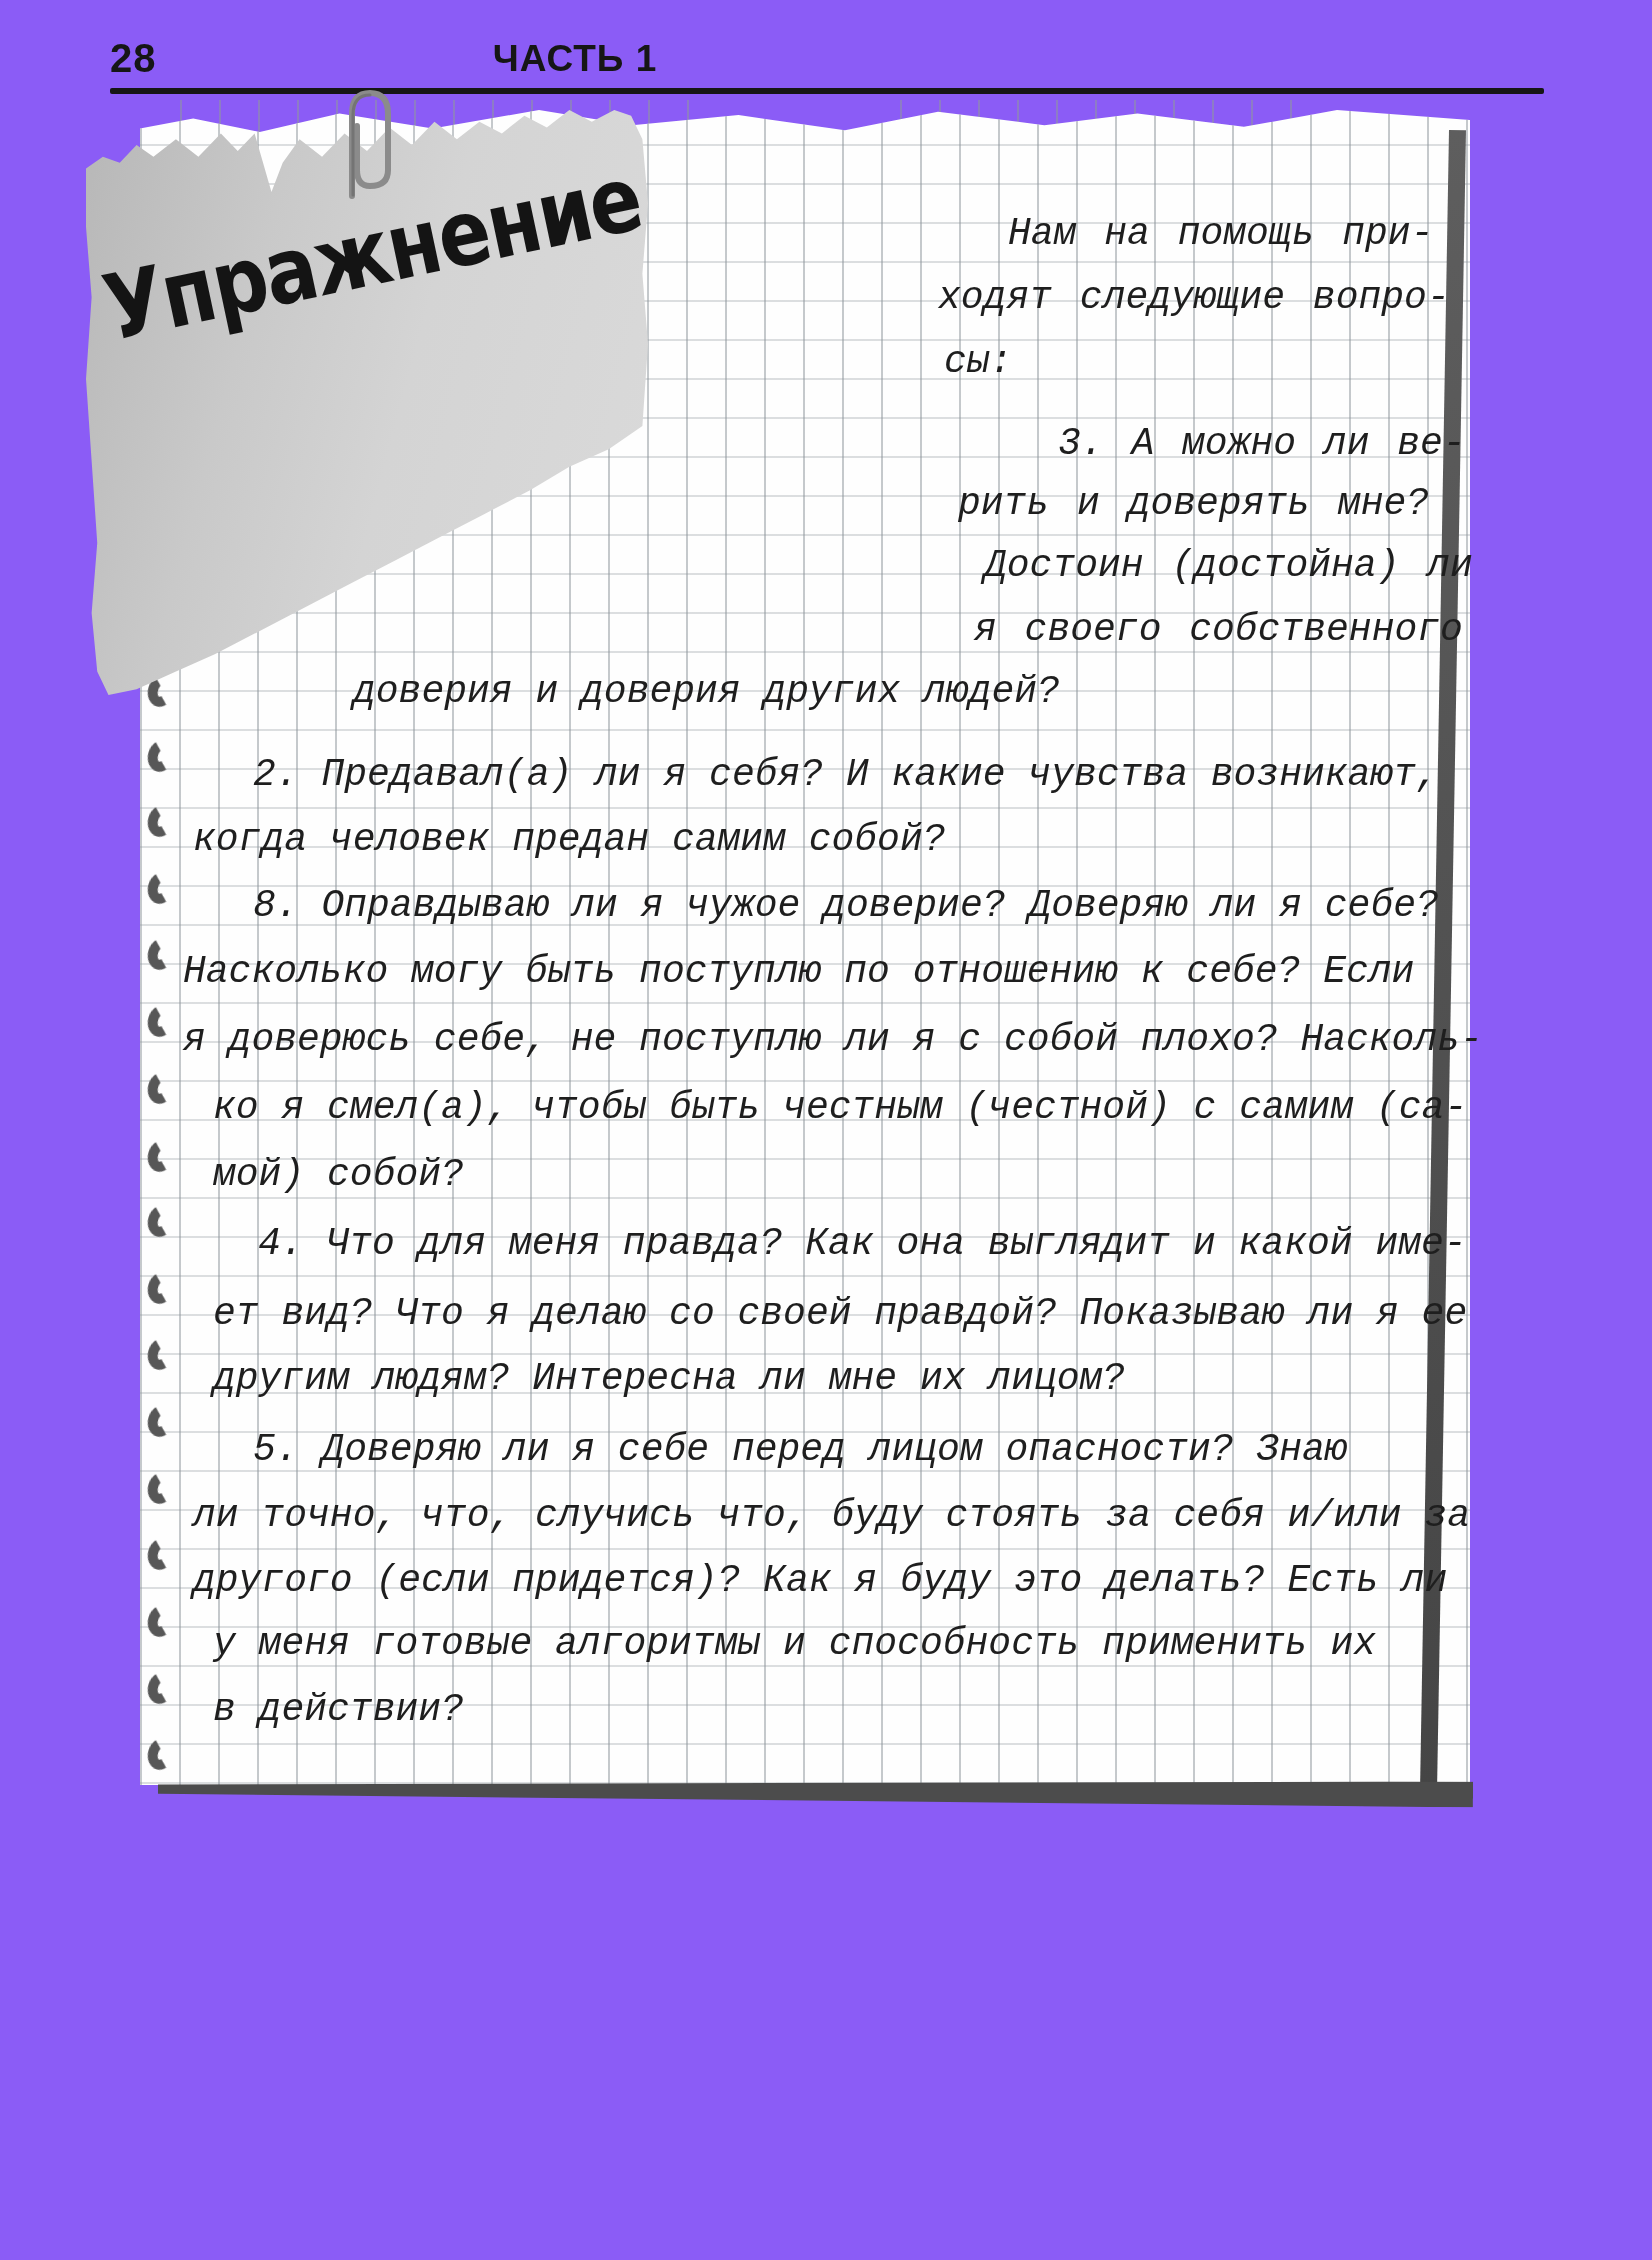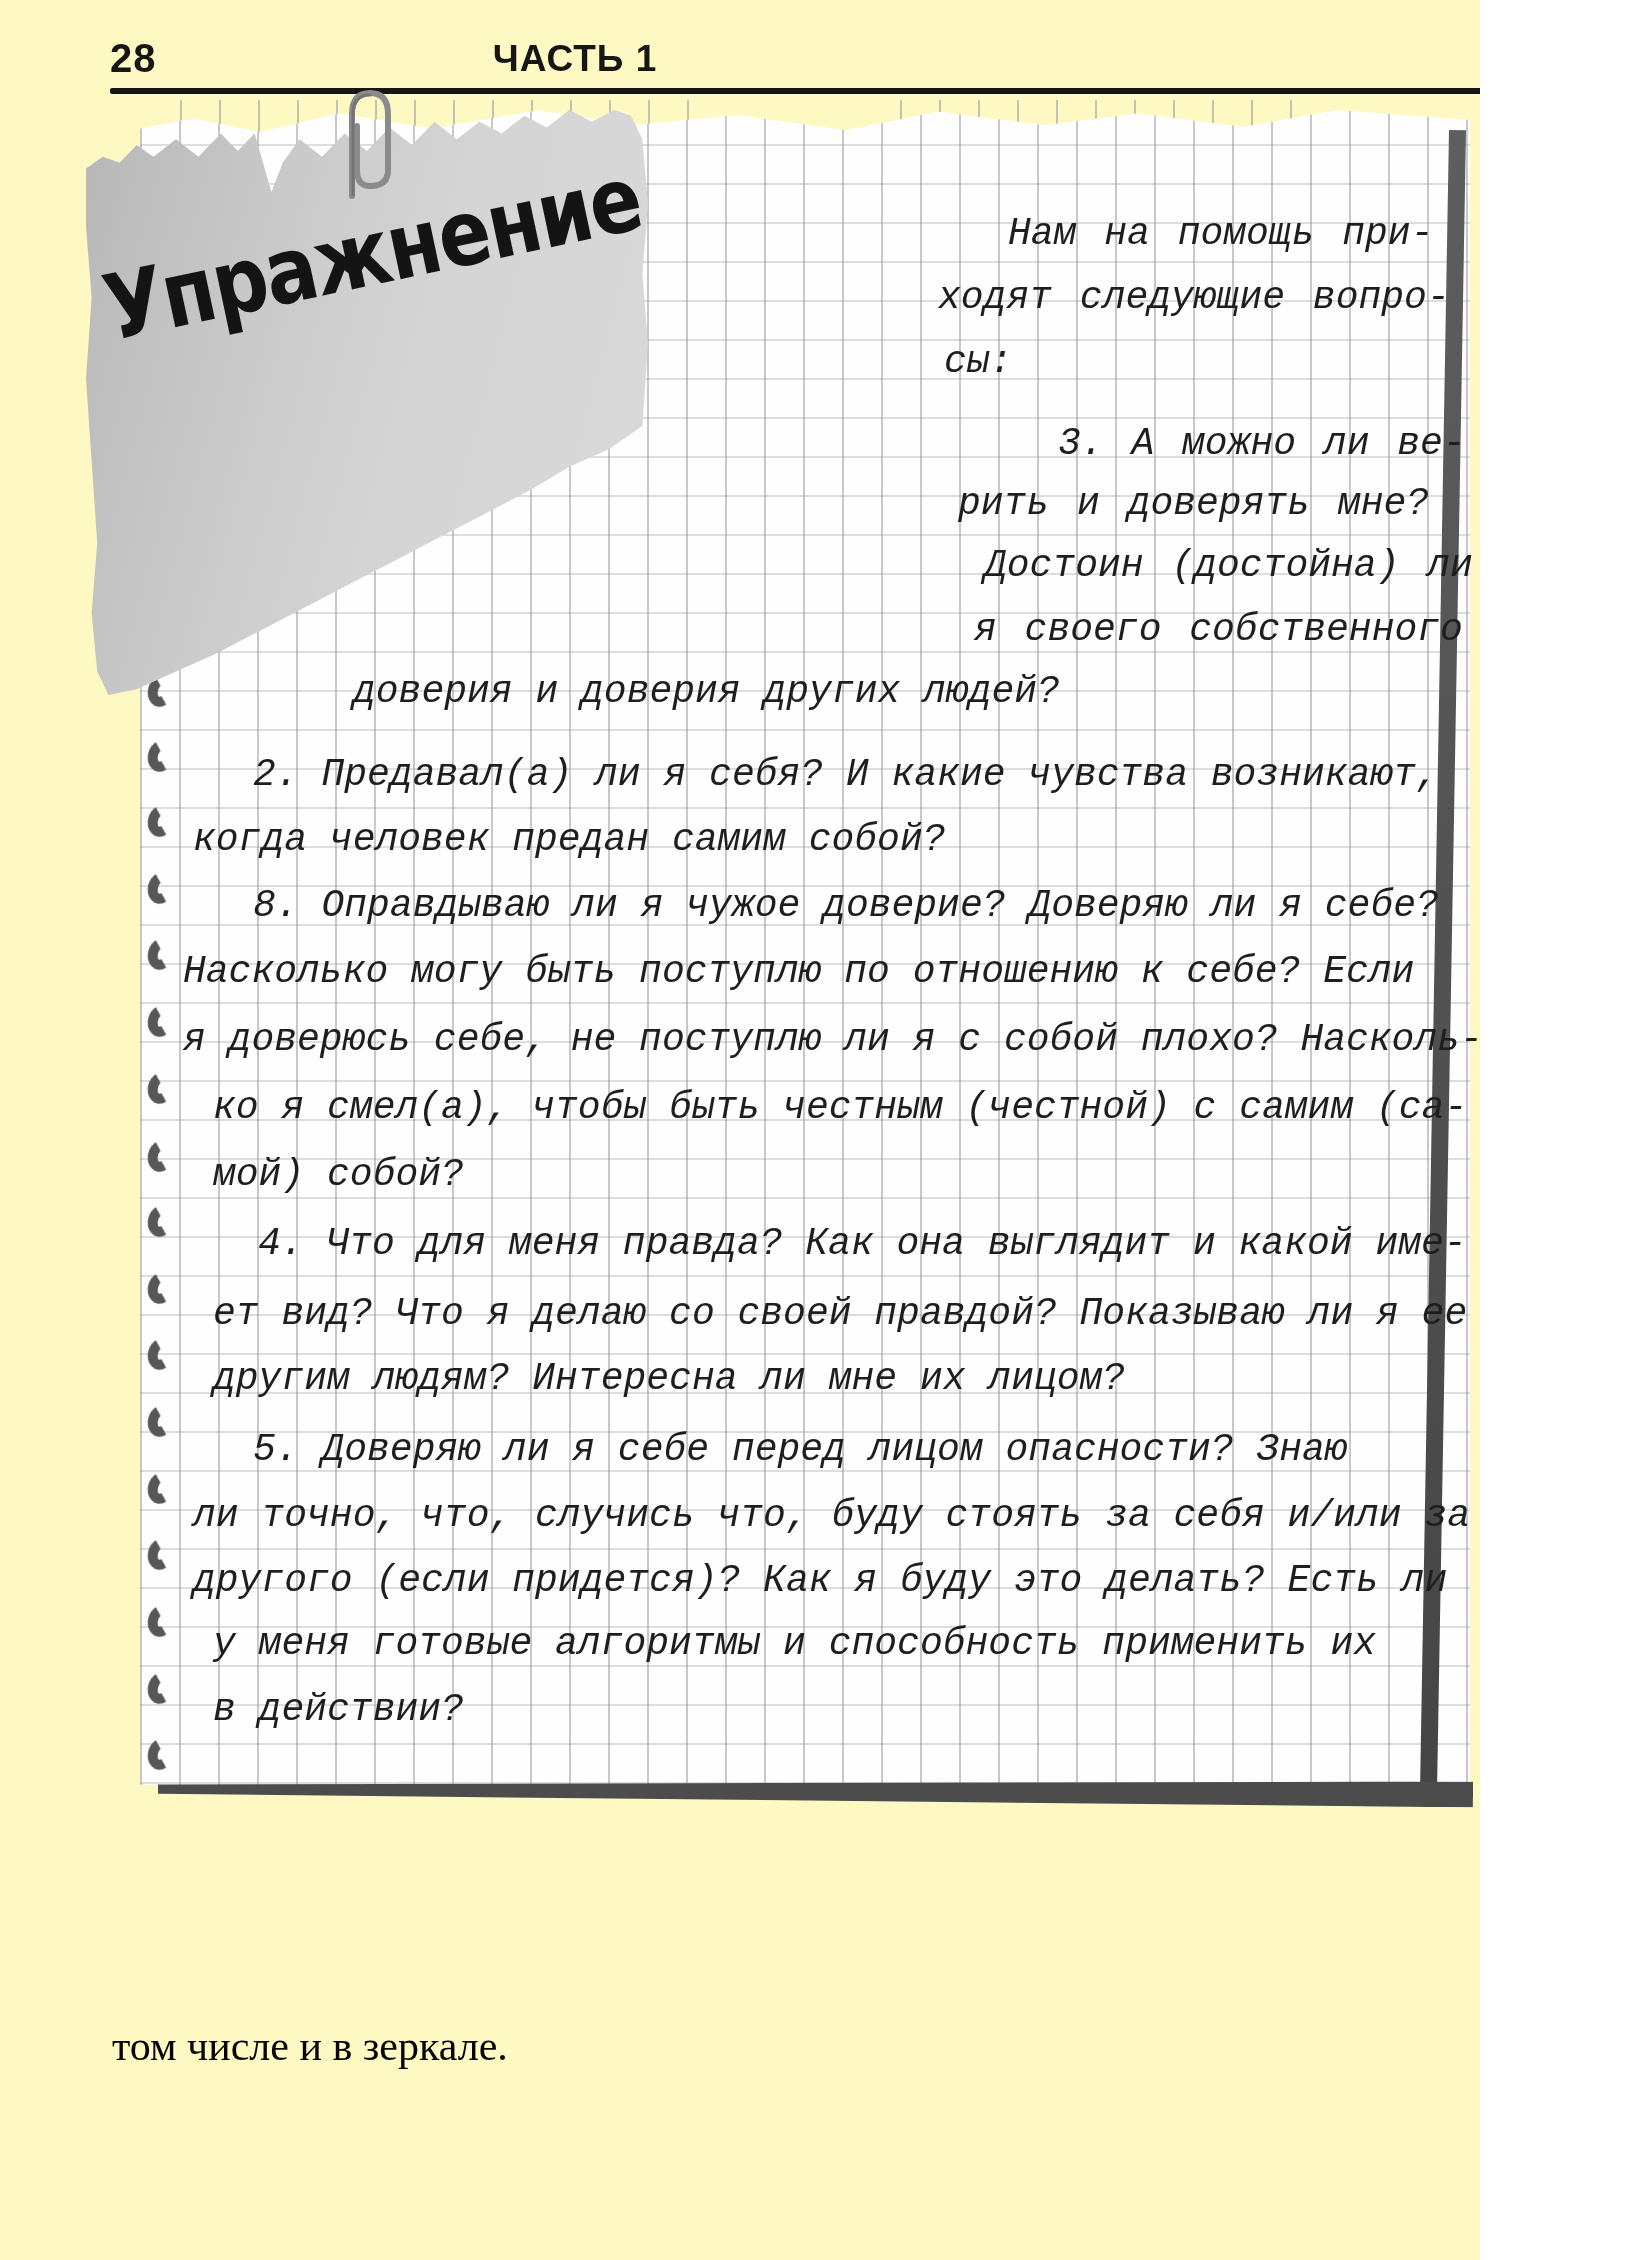--- a/index.html
+++ b/index.html
@@ -1,19 +1,19 @@
 <!DOCTYPE html>
 <html><head>
 <meta charset="utf-8">
 <style>
   * { margin:0; padding:0; box-sizing:border-box; }
   body { background:#ffffff; }
   .page {
-    position:relative; width:1480px; height:2260px;
-    background:#fef9c3; overflow:hidden;
+    position:relative; width:1652px; height:2260px;
+    background:#8b5cf6; overflow:hidden;
     font-family:"Liberation Sans", sans-serif;
   }
   
   .pagenum {
     position:absolute; left:110px; top:36px;
     font-family:"Liberation Sans", sans-serif;
     font-size:40px; font-weight:700; color:#161616; letter-spacing:1px;
   }
   .parttitle {
     position:absolute; left:430px; top:38px; width:290px; text-align:center;
@@ -164,16 +164,15 @@
     <div class="hl" style="left:213px; top:1292px">ет вид? Что я делаю со своей правдой? Показываю ли я ее</div>
     <div class="hl" style="left:213px; top:1357px">другим людям? Интересна ли мне их лицом?</div>
     <div class="hl" style="left:253px; top:1428px">5. Доверяю ли я себе перед лицом опасности? Знаю</div>
     <div class="hl" style="left:193px; top:1494px">ли точно, что, случись что, буду стоять за себя и/или за</div>
     <div class="hl" style="left:193px; top:1559px">другого (если придется)? Как я буду это делать? Есть ли</div>
     <div class="hl" style="left:213px; top:1622px">у меня готовые алгоритмы и способность применить их</div>
     <div class="hl" style="left:213px; top:1688px">в действии?</div>
   </div>
 
   <div class="footer">
-    <div class="l2">том числе и в зеркале.</div>
   </div>
 
 </div>
 
 </body></html>

